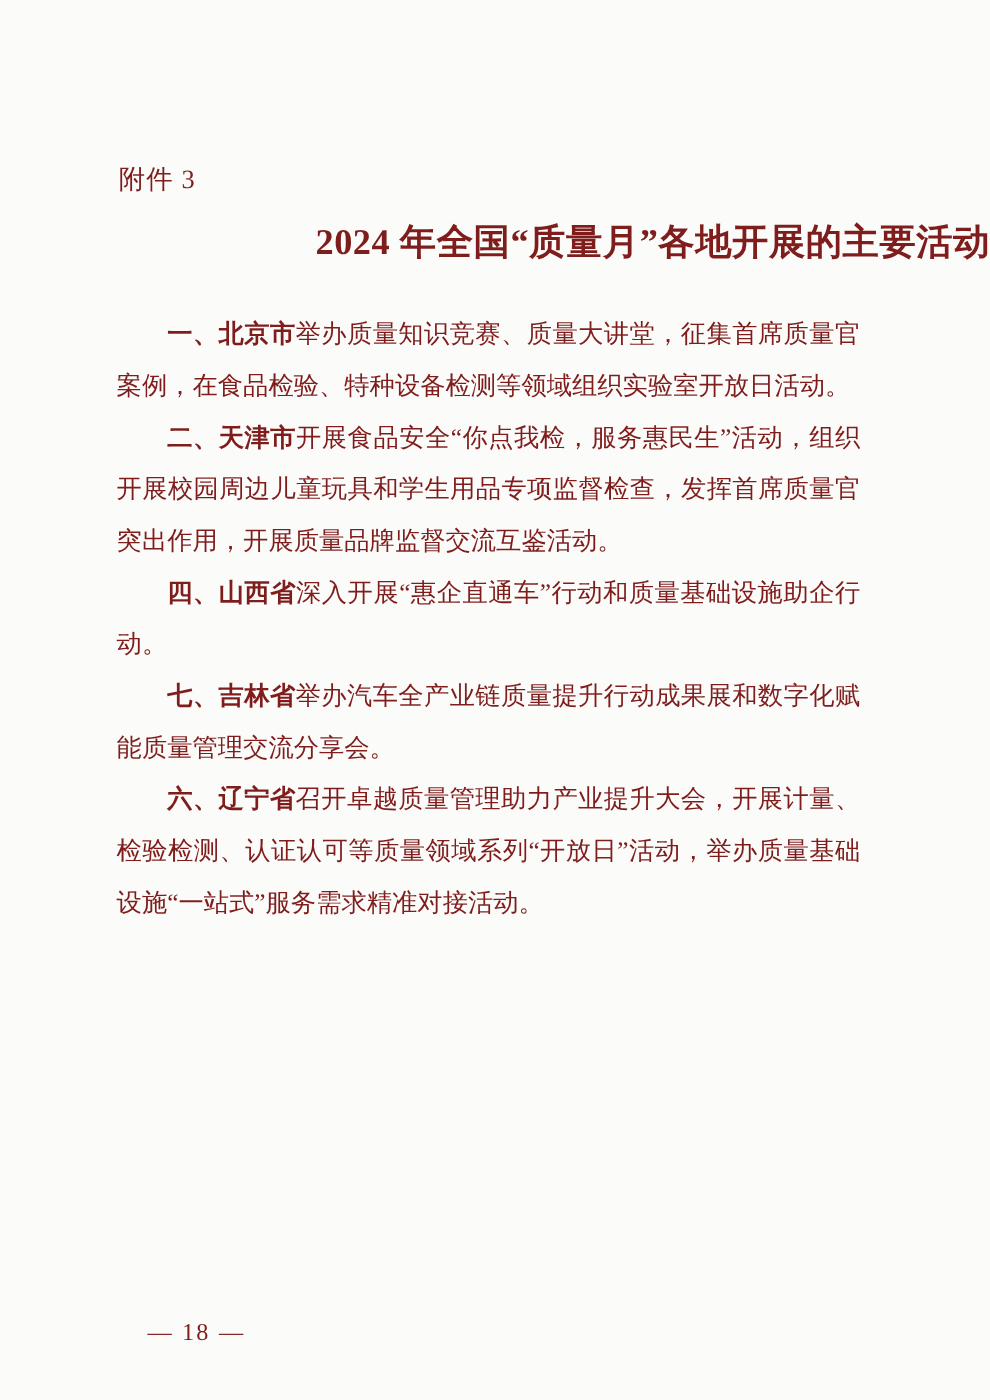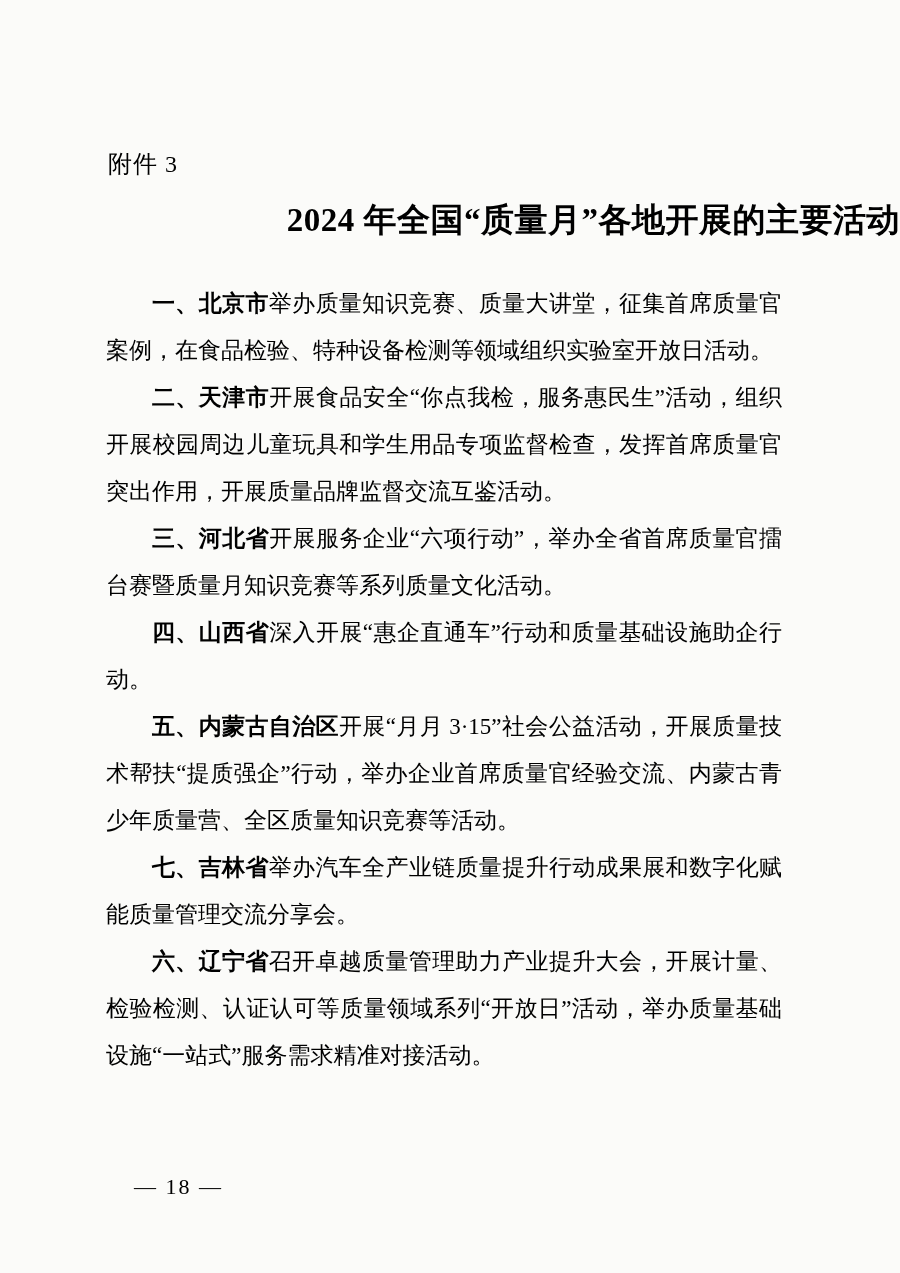--- a/index.html
+++ b/index.html
@@ -5,21 +5,21 @@
   html, body {
     margin: 0;
     padding: 0;
     background: #fafaf8;
   }
   .page {
     position: relative;
     width: 900px;
     height: 1273px;
     background: #fbfbf9;
-    color: #000000;
+    color: #7f1d1d;
     font-family: "Liberation Serif", "DejaVu Serif", serif;
     overflow: hidden;
   }
   .attachment {
     position: absolute;
     top: 150px;
     left: 108px;
     font-size: 24px;
     line-height: 1.2;
     letter-spacing: 1px;
@@ -49,45 +49,43 @@
   .para {
     margin: 0;
     text-indent: 2em;
   }
   .lead {
     font-weight: 700;
     font-family: "Liberation Sans", "DejaVu Sans", sans-serif;
   }
   .footer {
     position: absolute;
-    top: 1176px;
+    top: 1200px;
     left: 134px;
     font-size: 22px;
     line-height: 1;
     letter-spacing: 2px;
   }
 </style>
 </head>
 <body>
 
 <div class="page">
   <div class="attachment">附件 3</div>
 
   <h1 class="title">2024 年全国“质量月”各地开展的主要活动</h1>
 
   <div class="body">
   <p class="para"><span class="lead">一、北京市</span><span class="rest">举办质量知识竞赛、质量大讲堂，征集首席质量官案例，在食品检验、特种设备检测等领域组织实验室开放日活动。</span></p>
 
   <p class="para"><span class="lead">二、天津市</span><span class="rest">开展食品安全“你点我检，服务惠民生”活动，组织开展校园周边儿童玩具和学生用品专项监督检查，发挥首席质量官突出作用，开展质量品牌监督交流互鉴活动。</span></p>
 
-  <p class="para"><span class="lead">三、河北省</span><span class="rest">开展服务企业“六项行动”，举办全省首席质量官擂台赛暨质量月知识竞赛等系列质量文化活动。</span></p>
 
   <p class="para"><span class="lead">四、山西省</span><span class="rest">深入开展“惠企直通车”行动和质量基础设施助企行动。</span></p>
 
-  <p class="para"><span class="lead">五、内蒙古自治区</span><span class="rest">开展“月月 3·15”社会公益活动，开展质量技术帮扶“提质强企”行动，举办企业首席质量官经验交流、内蒙古青少年质量营、全区质量知识竞赛等活动。</span></p>
 
   <p class="para"><span class="lead">七、吉林省</span><span class="rest">举办汽车全产业链质量提升行动成果展和数字化赋能质量管理交流分享会。</span></p>
 
   <p class="para"><span class="lead">六、辽宁省</span><span class="rest">召开卓越质量管理助力产业提升大会，开展计量、检验检测、认证认可等质量领域系列“开放日”活动，举办质量基础设施“一站式”服务需求精准对接活动。</span></p>
 
 </div>
 
   <div class="footer">— 18 —</div>
 </div>
 

